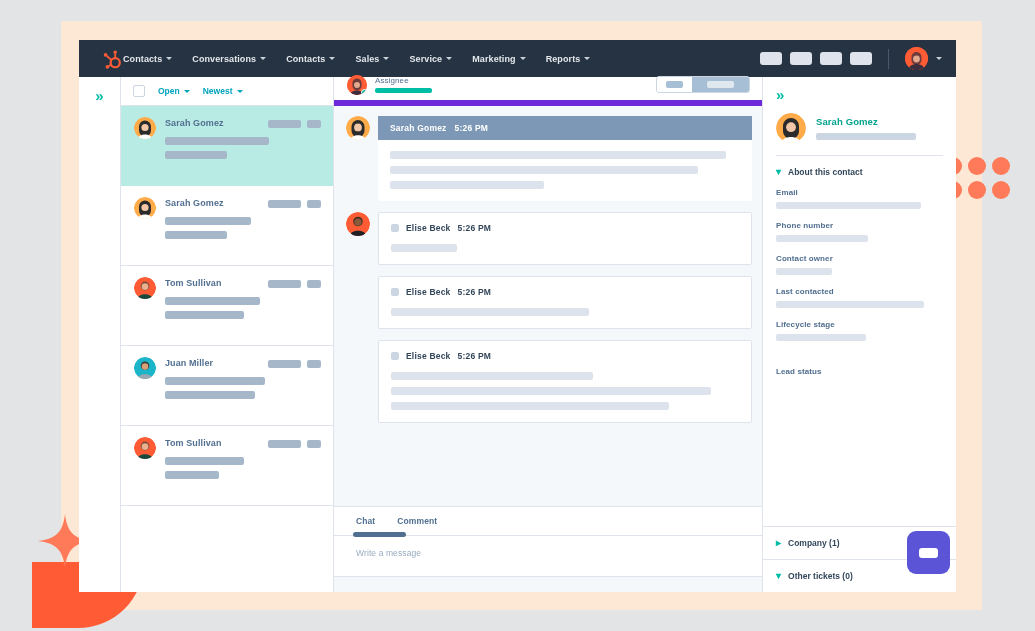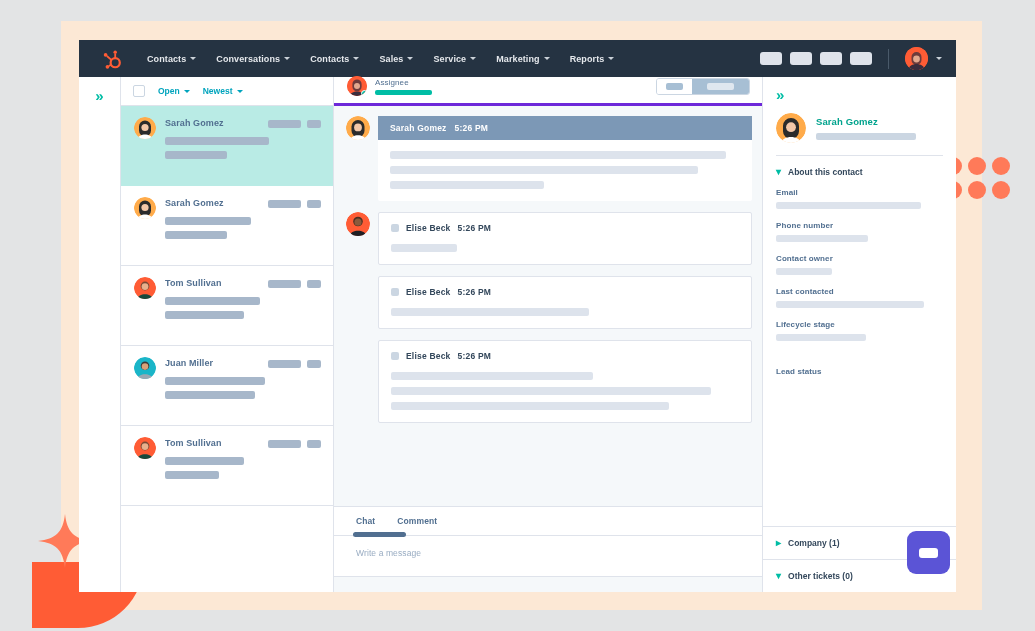--- a/index.html
+++ b/index.html
@@ -75,21 +75,21 @@
   }
 
   
   .navbar {
     height: 37px; background: #253342;
     display: flex; align-items: center;
     padding: 0 14px 0 22px;
     flex: 0 0 37px;
   }
   .logo { width: 22px; height: 22px; position: relative; flex: 0 0 auto; }
-  .nav-items { display: flex; align-items: center; gap: 20px; margin-left: 24px; }
+  .nav-items { display: flex; align-items: center; gap: 20px; }
   .nav-item {
     color: #e5e8ec; font-size: 9px; font-weight: bold;
     display: flex; align-items: center; gap: 4px; white-space: nowrap;
     letter-spacing: .1px;
   }
   .caret {
     width: 0; height: 0;
     border-left: 3px solid transparent;
     border-right: 3px solid transparent;
     border-top: 3.5px solid #cbd2d9;
@@ -155,21 +155,21 @@
   .conv-meta { position: absolute; right: 12px; top: 14px; display: flex; gap: 6px; }
   .conv-meta i { display: block; height: 8px; border-radius: 2px; background: #a7b7ca; }
 
   
   .conv-pane {
     flex: 1; min-width: 0; display: flex; flex-direction: column;
     border-right: 1px solid #dfe3eb; background: #f5f8fa;
   }
   .conv-head {
     height: 29px; flex: 0 0 29px; background: #fff;
-    border-bottom: 3px solid #6d28d9;
+    border-bottom: 6px solid #6d28d9;
     display: flex; align-items: center; padding: 0 12px 8px 13px;
   }
   .assignee-av { width: 20px; height: 20px; border-radius: 50%; overflow: hidden; position: relative; background: #ff5c35; flex: 0 0 20px; }
   .assignee-av .dot {
     position: absolute; right: -1px; bottom: -1px;
     width: 7px; height: 7px; border-radius: 50%;
     background: #00bda5; border: 1.2px solid #fff;
   }
   .assignee-txt { margin-left: 8px; }
   .assignee-label { font-size: 8px; color: #516f90; letter-spacing: .1px; }

